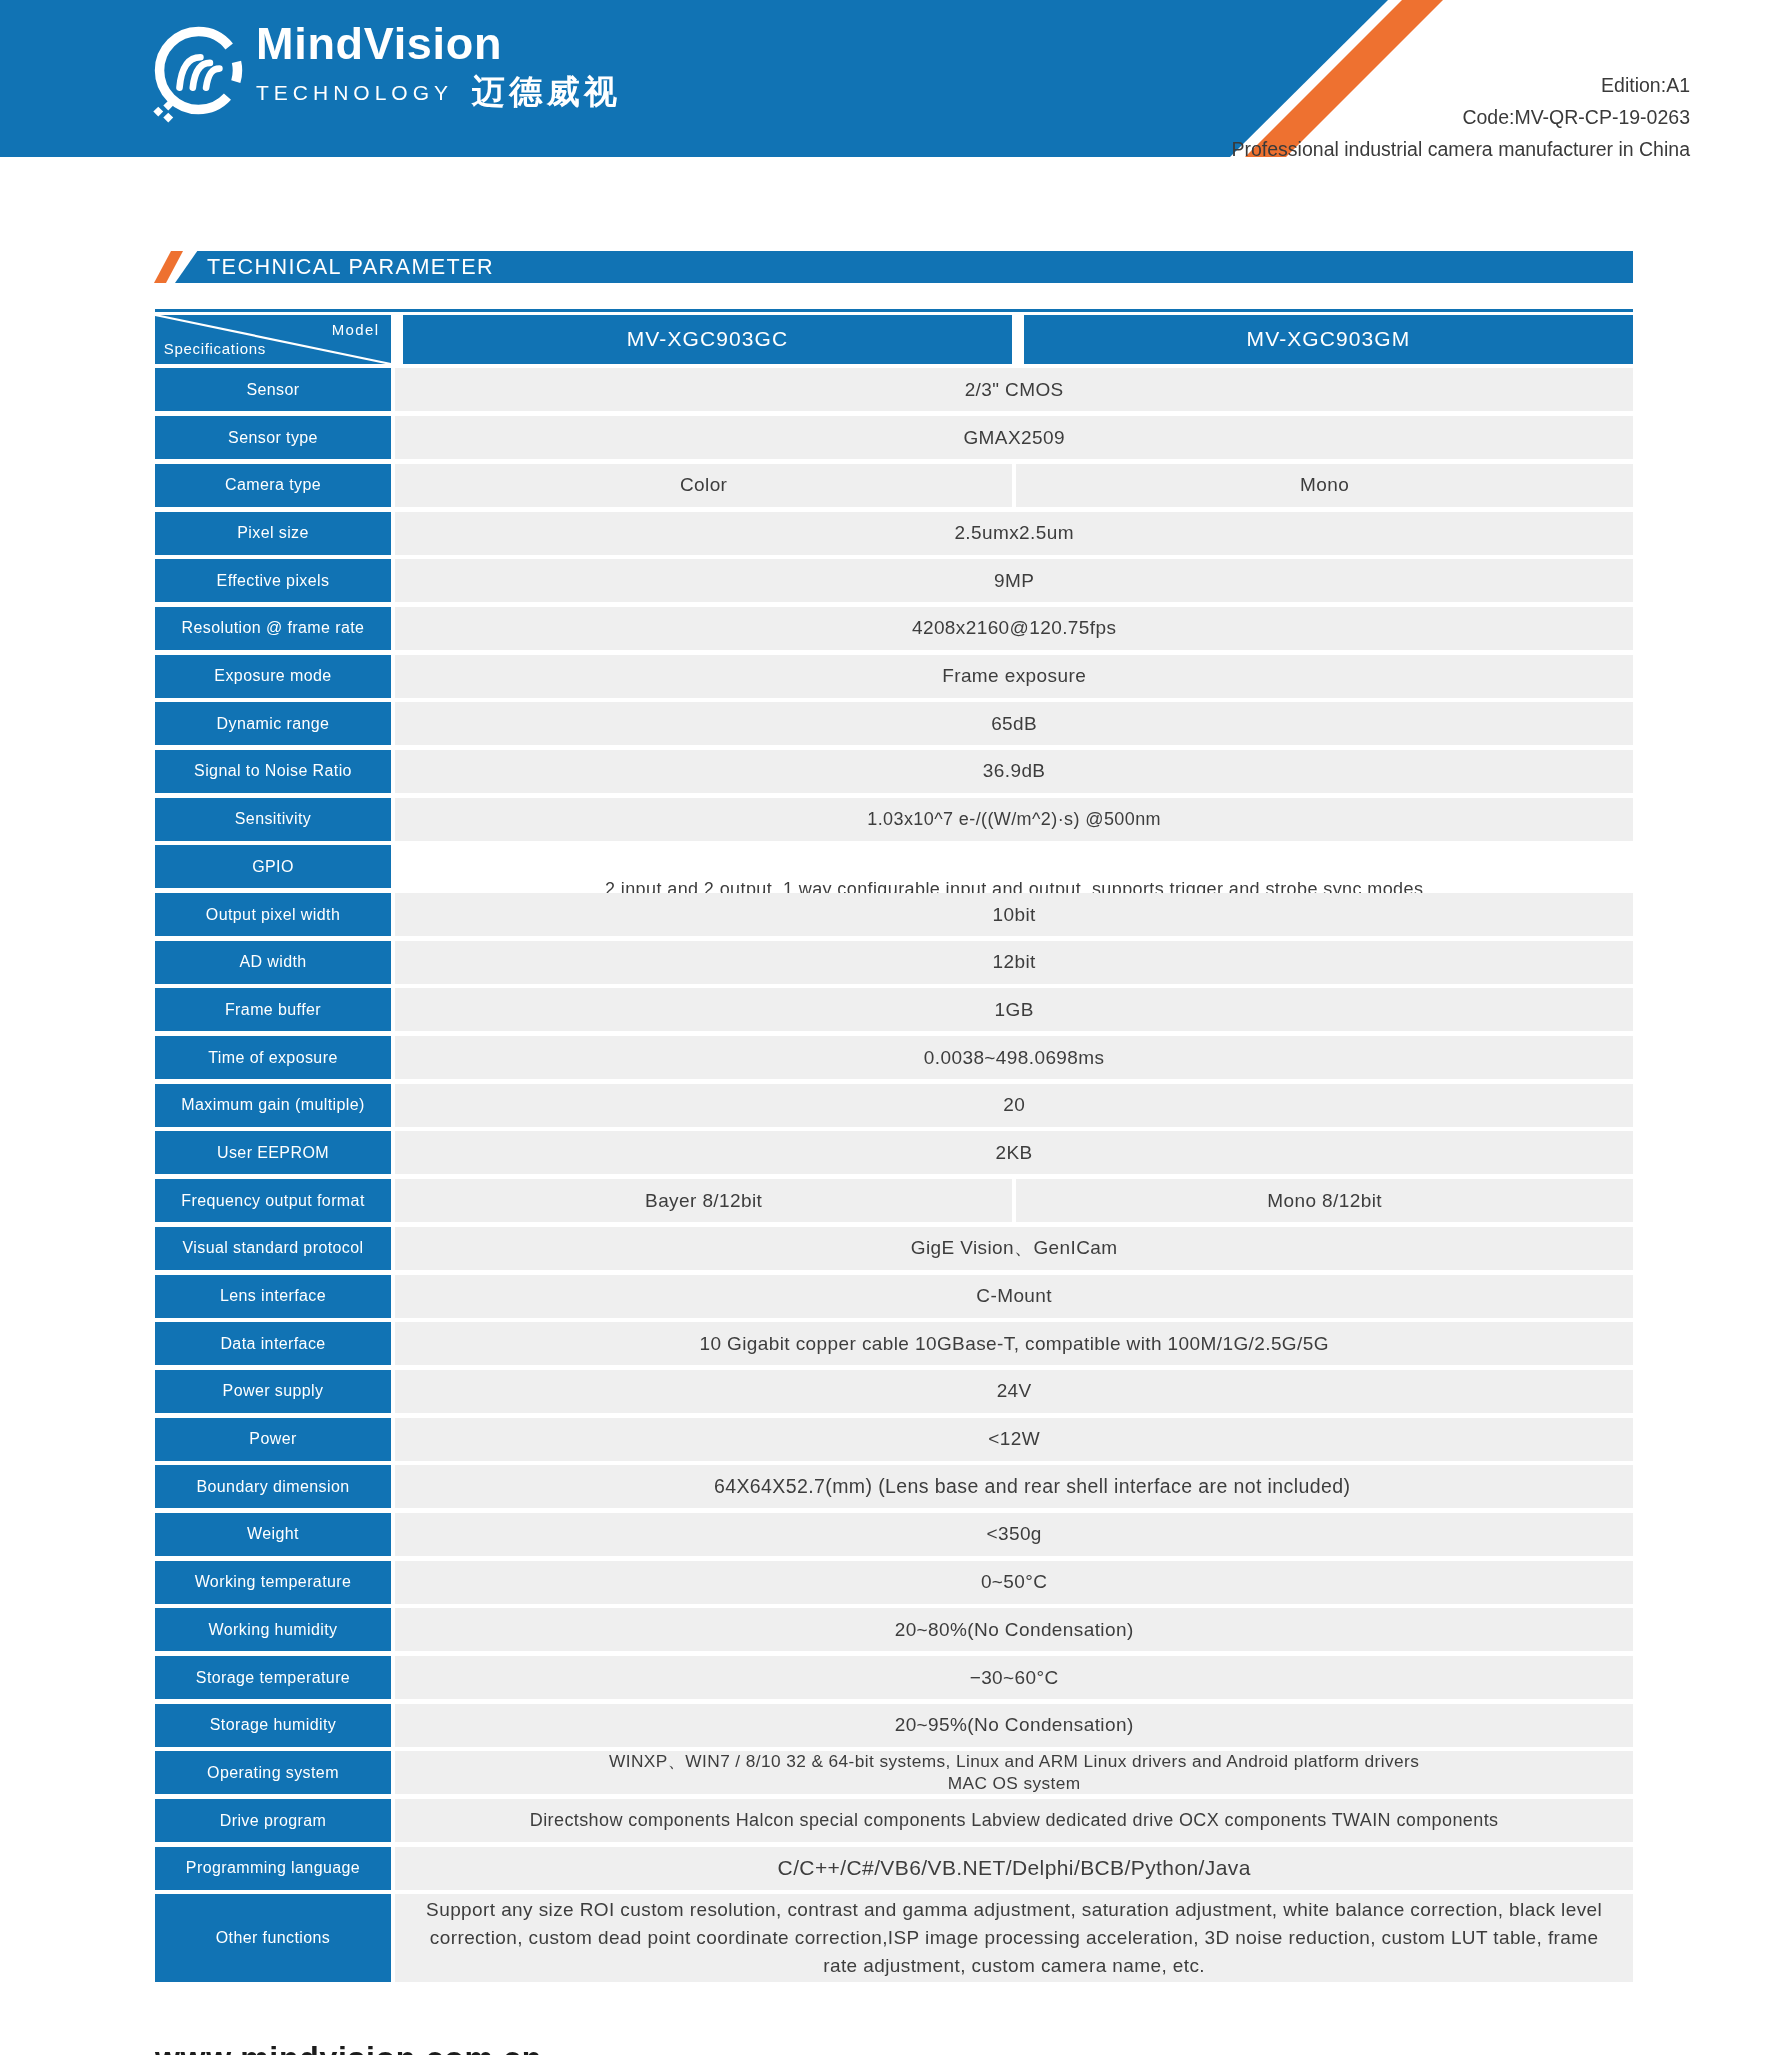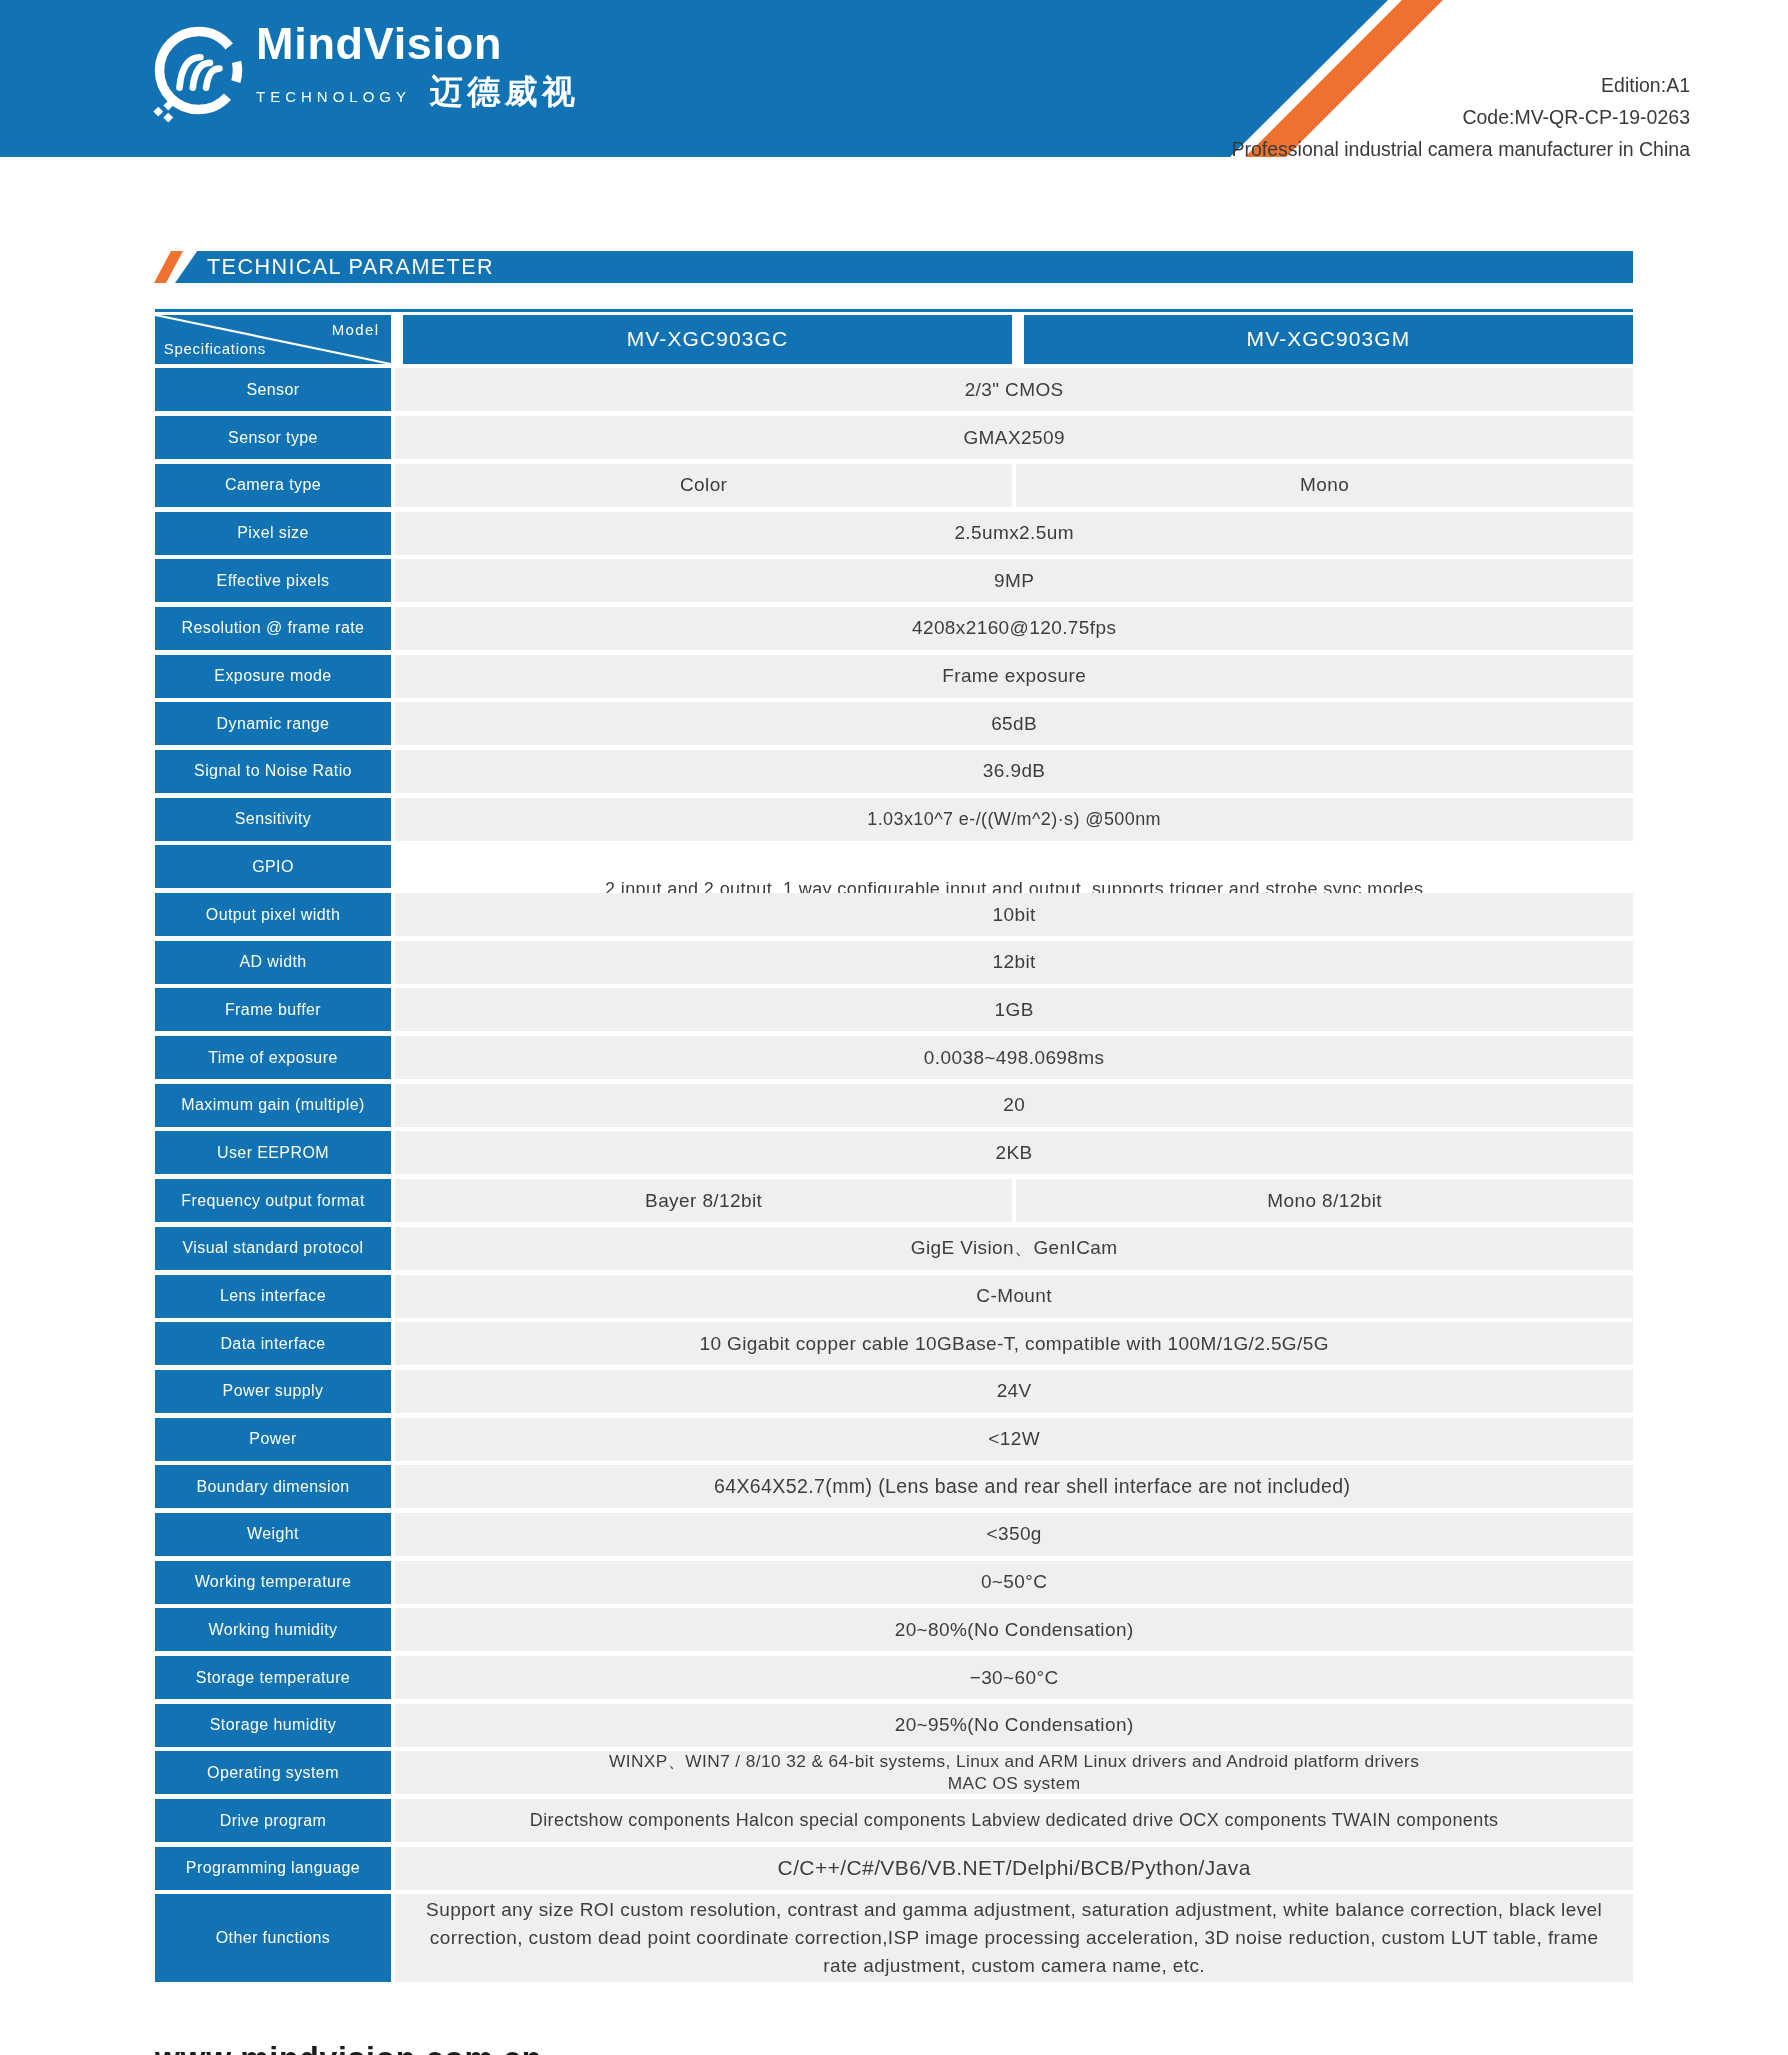--- a/index.html
+++ b/index.html
@@ -20,21 +20,21 @@
   .logo{position:absolute;top:20px;left:151px;display:flex;align-items:flex-start;}
   .logo-mark{width:95px;height:95px;margin-top:2.9px;}
   .logo-dots{position:absolute;left:4.3px;top:75px;}
   .logo-dots i{position:absolute;width:6.5px;height:6.5px;background:#fff;transform:rotate(45deg);display:block;}
   .logo-dots i:nth-child(1){left:0;top:13px;}
   .logo-dots i:nth-child(2){left:10px;top:7.2px;}
   .logo-dots i:nth-child(3){left:10px;top:19px;}
   .logo-text{margin-left:10px;color:#fff;}
   .brand-name{font-size:45px;font-weight:bold;letter-spacing:0.7px;line-height:48px;}
   .brand-row2{display:flex;align-items:flex-end;gap:19px;margin-top:5.8px;}
-  .brand-sub{font-size:15px;letter-spacing:5px;padding-bottom:4.3px;}
+  .brand-sub{font-size:21px;letter-spacing:5px;padding-bottom:4.3px;}
   .brand-cn{font-size:33px;font-weight:bold;letter-spacing:4.3px;line-height:35px;}
   .head-info{position:absolute;top:69px;right:98px;text-align:right;color:#3a3a3a;
              font-size:19.5px;line-height:32px;}
 
   
   .title-accent{position:absolute;top:251px;left:154px;width:12.3px;height:32px;background:var(--orange);
                 transform:skewX(-28deg);transform-origin:bottom left;}
   .title-bar{position:absolute;top:251px;left:175px;width:1458px;height:32px;background:var(--blue);
              clip-path:polygon(22.3px 0,100% 0,100% 100%,0 100%);
              display:flex;align-items:center;}

